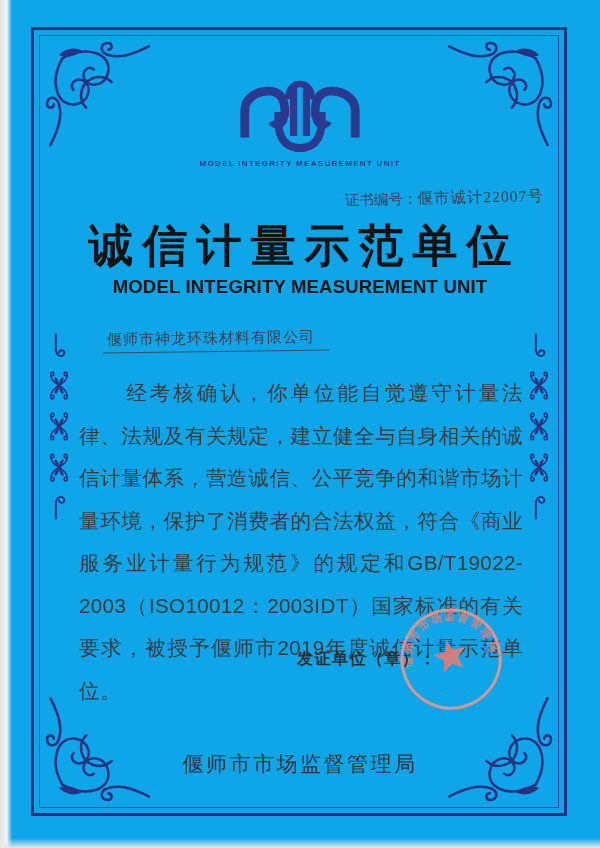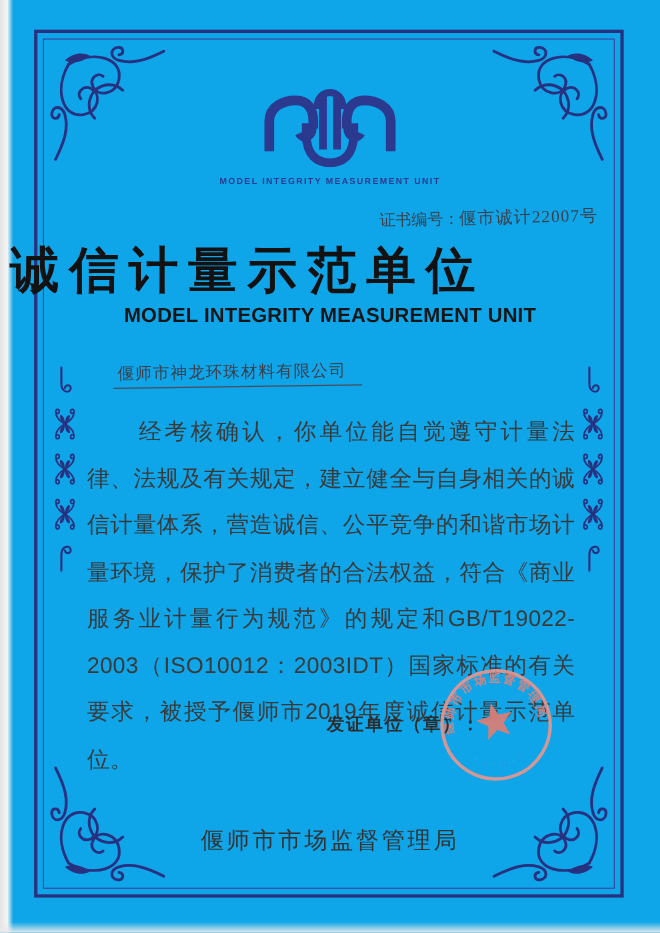--- a/index.html
+++ b/index.html
@@ -31,21 +31,21 @@
   .logo-wrap{position:absolute;left:0;right:0;top:72px;text-align:center;}
   .logo-wrap svg{width:142px;height:80px;}
   .logo-caption{margin-top:3px;font-size:8px;font-weight:bold;letter-spacing:1.3px;color:#2b3a8f;}
 
   
   .hand{font-family:cursive;color:#3e3e48;}
 
   .certno{position:absolute;top:188px;right:56px;font-size:14.5px;transform:rotate(-1.2deg);white-space:nowrap;}
   .certno .val{font-size:15.5px;letter-spacing:1px;}
 
-  .title-zh{position:absolute;top:216px;left:0;right:0;text-align:left;
+  .title-zh{position:absolute;top:216px;left:0;right:0;text-align:center;
     font-family:"Liberation Serif","DejaVu Serif",serif;font-weight:bold;
     font-size:45px;letter-spacing:9px;text-indent:9px;color:#121212;}
   .title-en{position:absolute;top:276px;left:0;right:0;text-align:center;
     font-size:18.5px;font-weight:bold;letter-spacing:0.2px;color:#161616;}
 
   .recipient{position:absolute;top:329px;left:103px;font-size:15px;
     border-bottom:1.5px solid #4c4c58;padding:0 14px 3px 4px;transform:rotate(-0.8deg);
     letter-spacing:1px;white-space:nowrap;}
 
   .body-text{position:absolute;top:372px;left:79px;width:444px;

